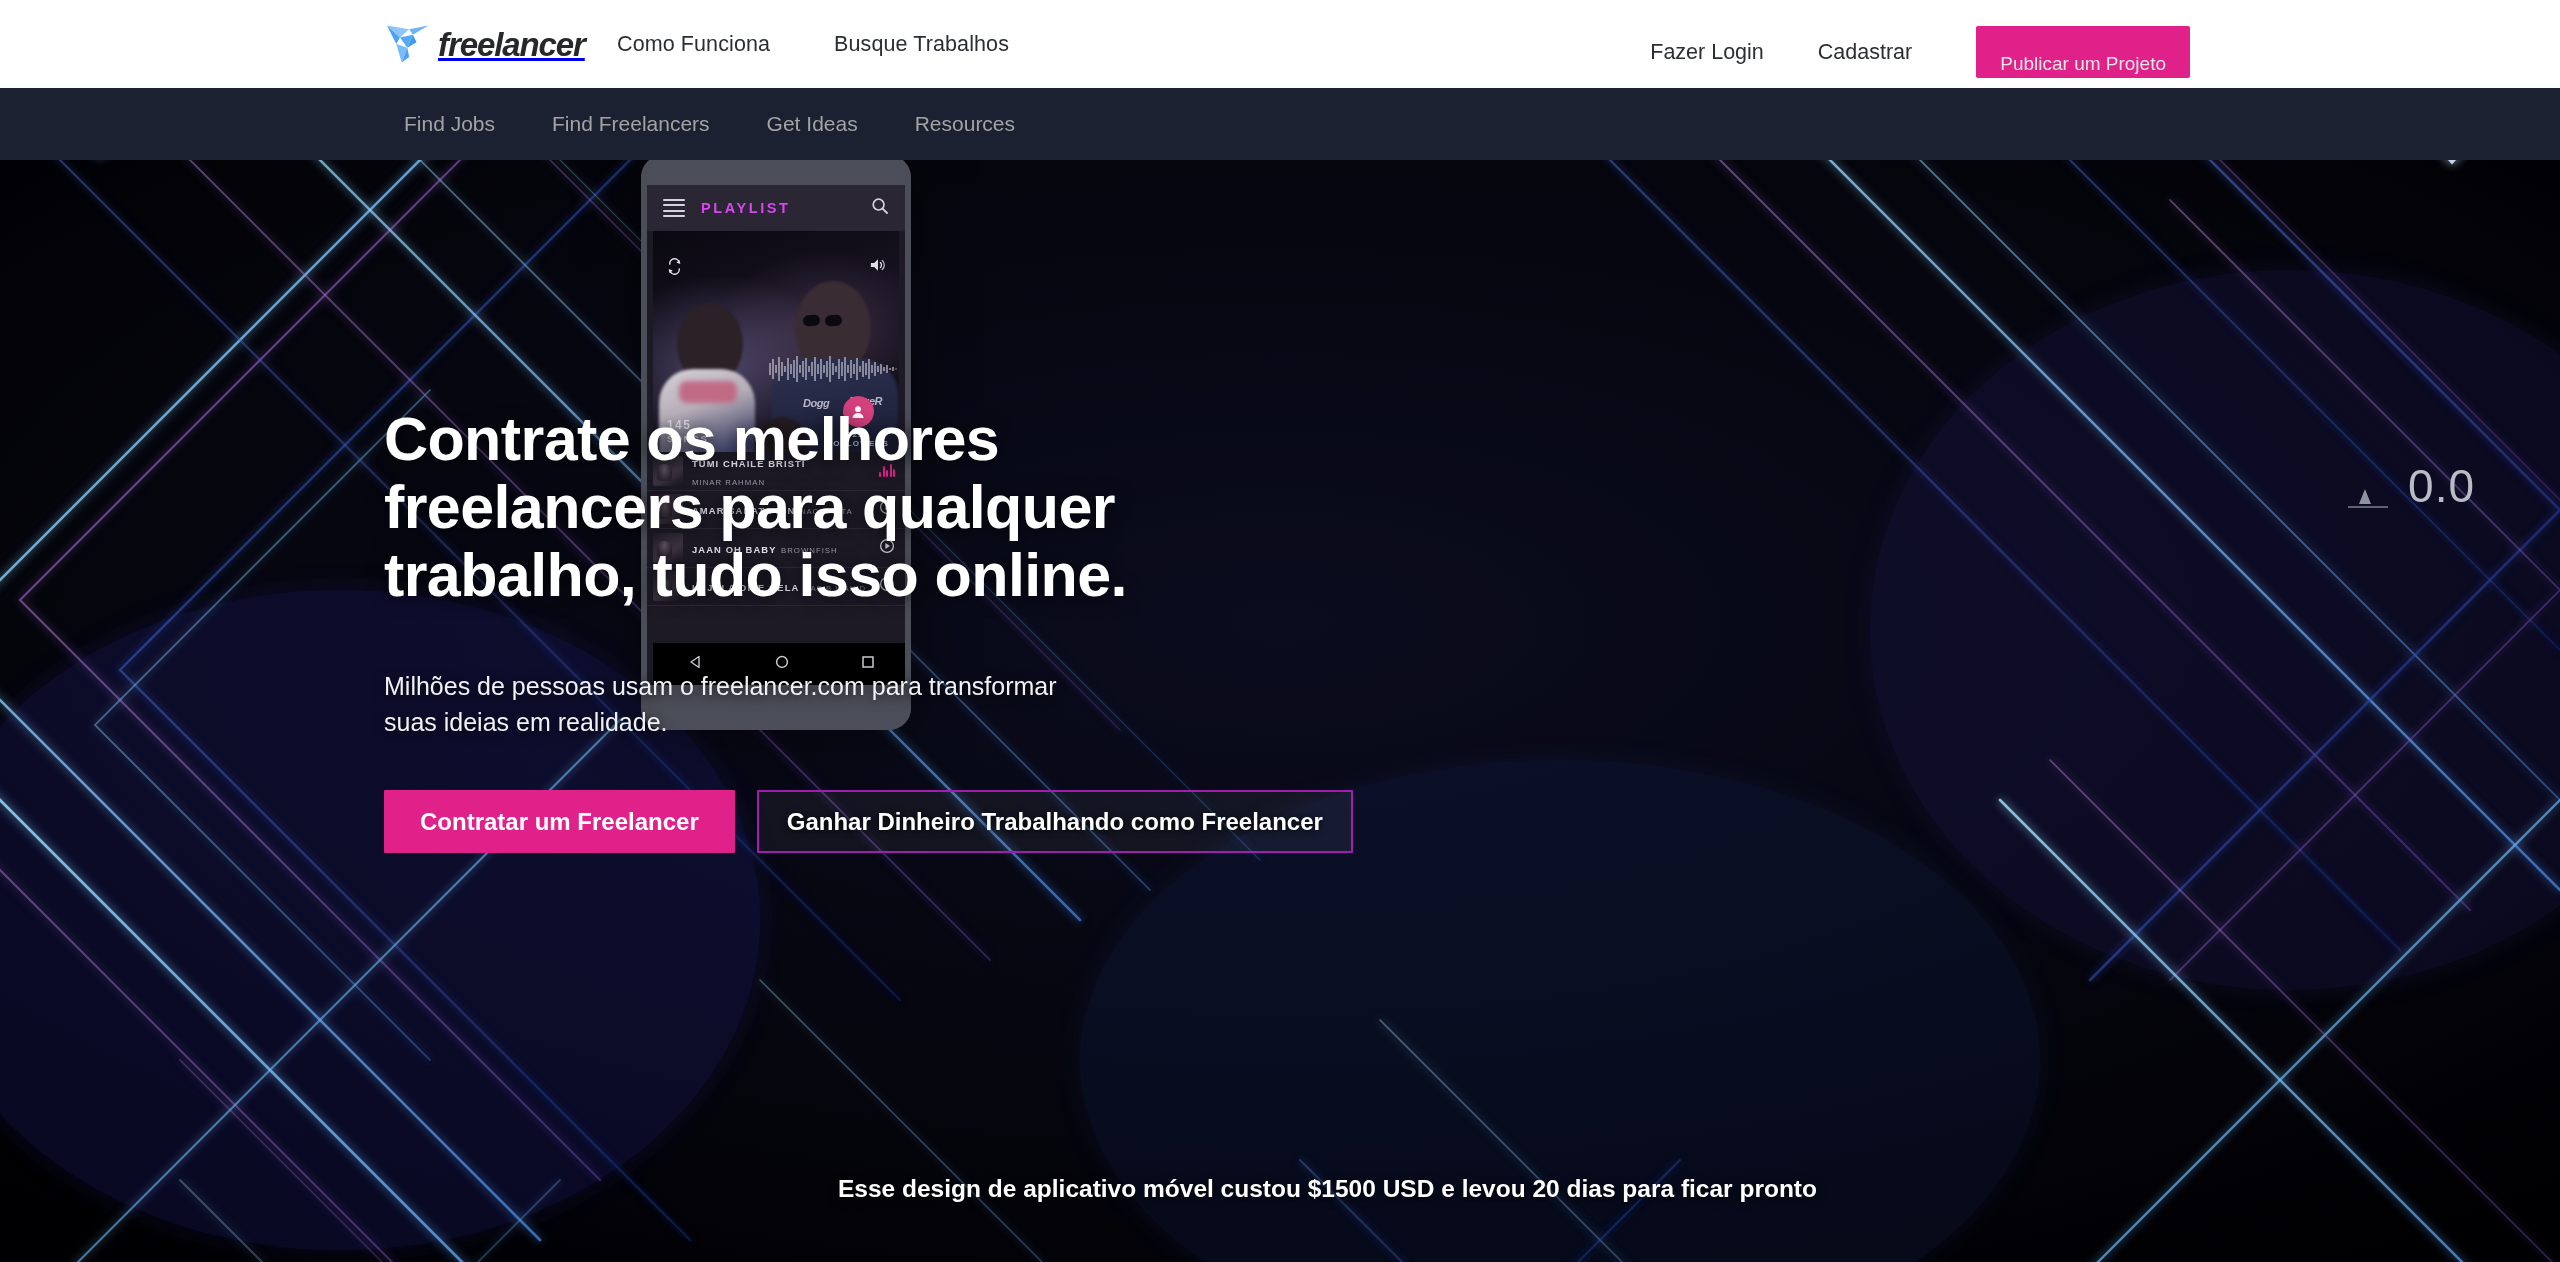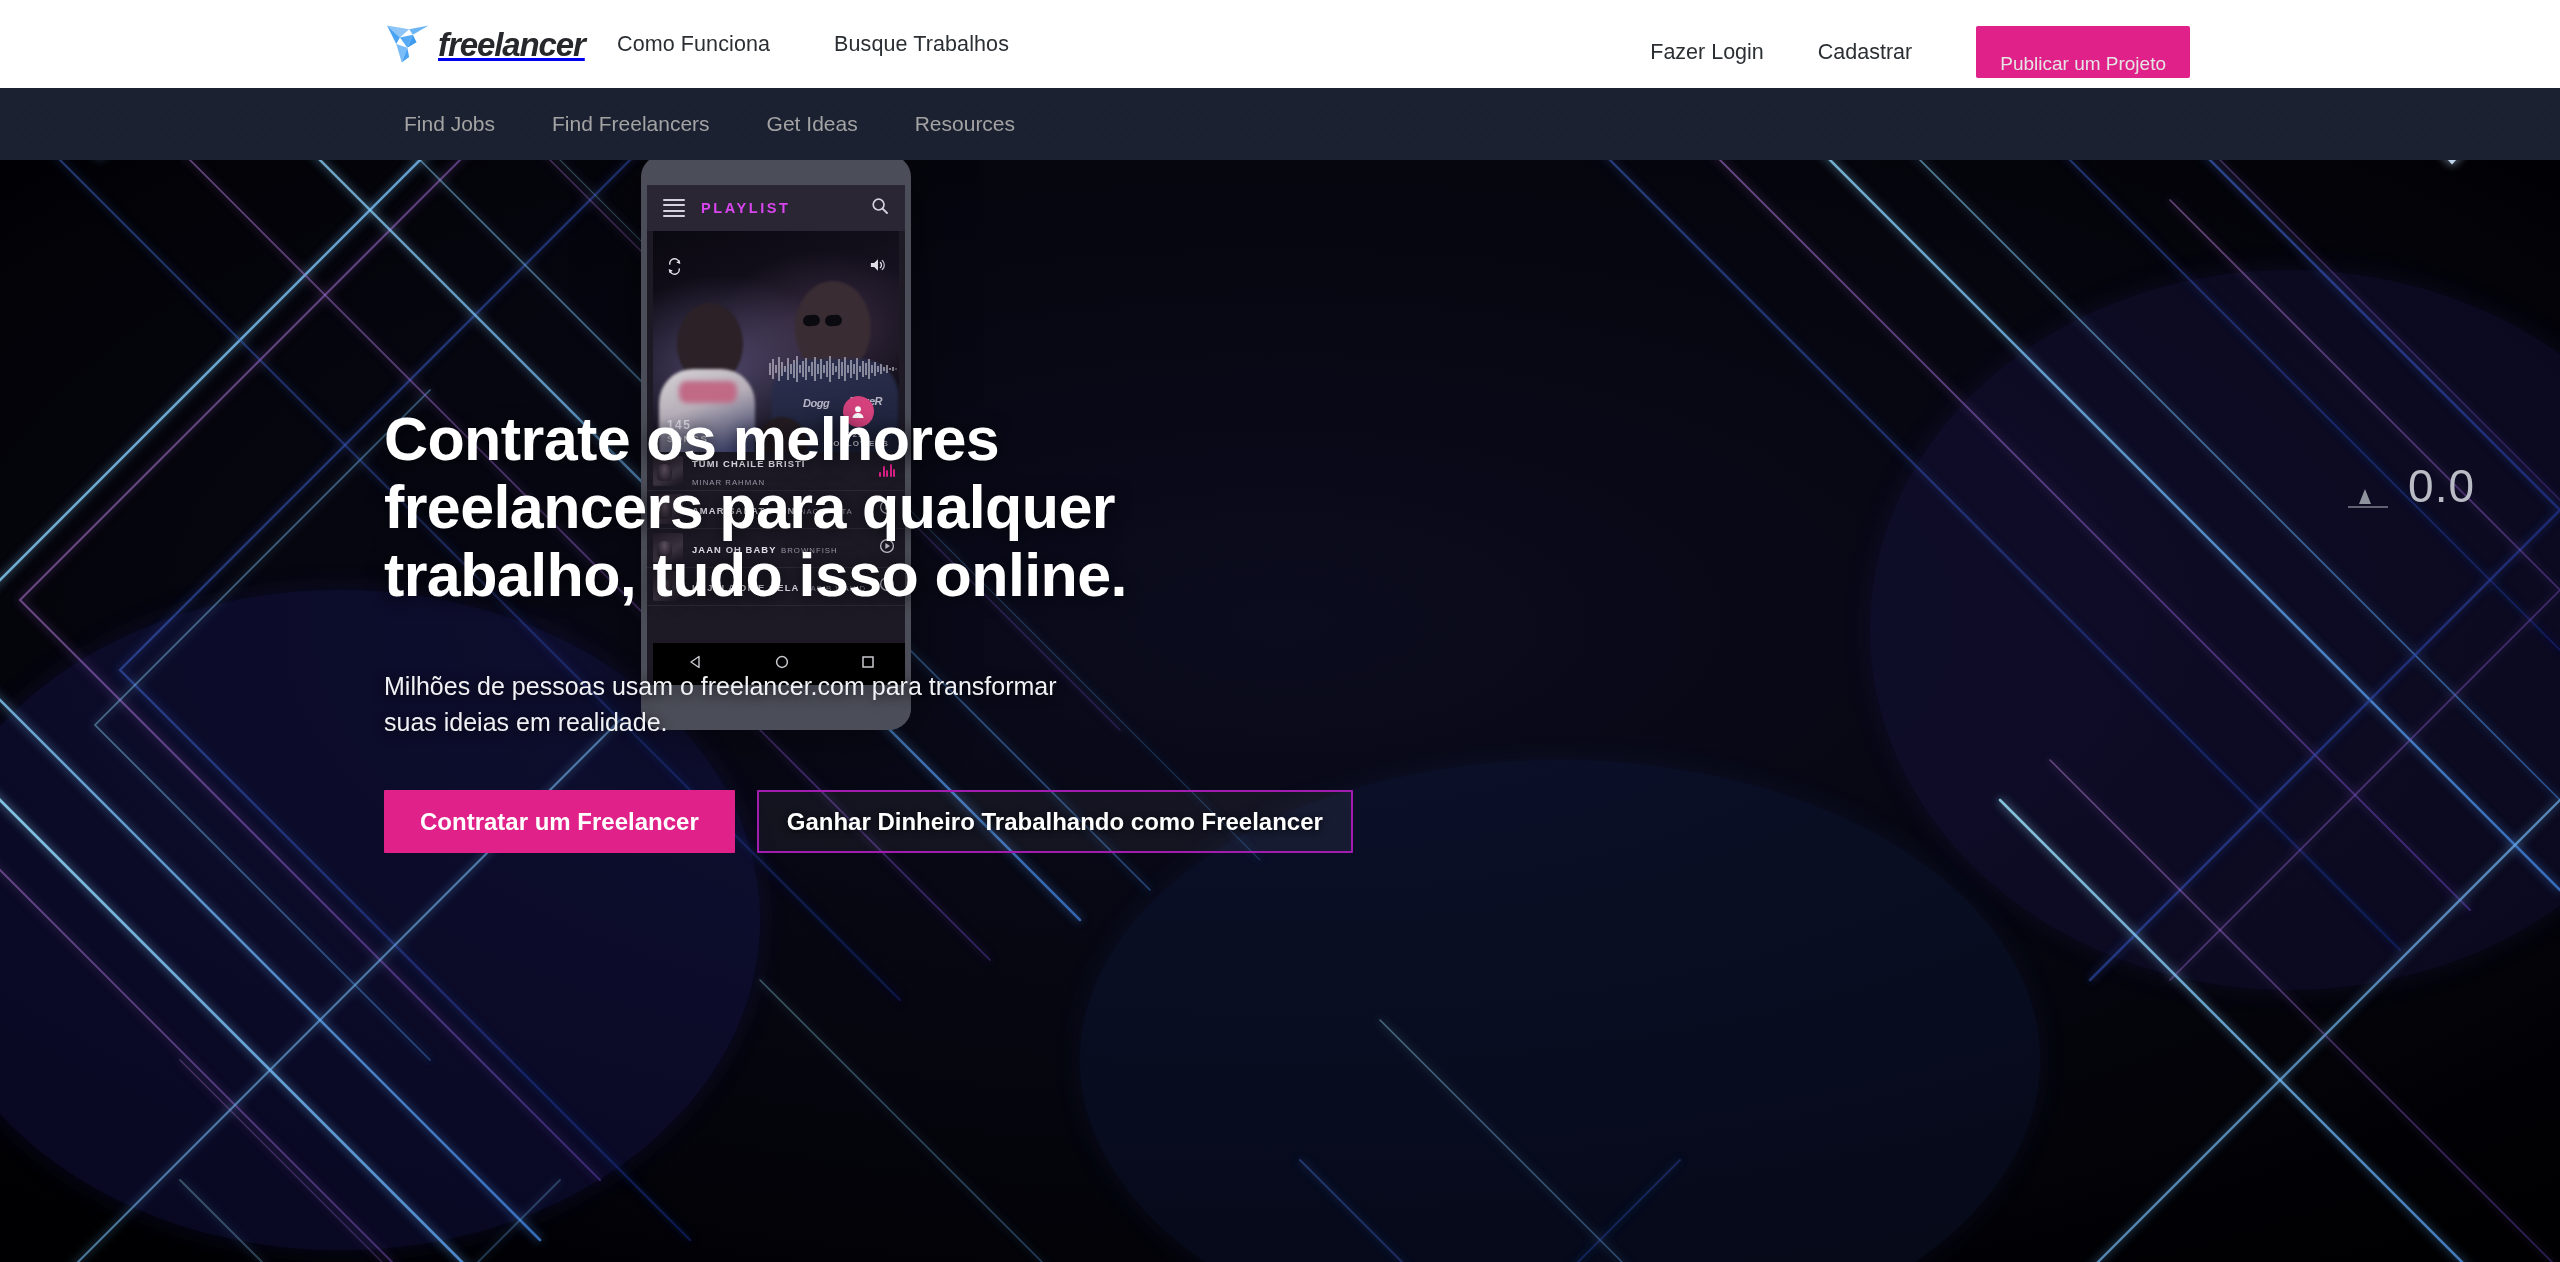--- a/index.html
+++ b/index.html
@@ -529,13 +529,14 @@
   <div class="designer">
     <div class="rating-row">
       <svg width="40" height="26" viewBox="0 0 40 26">
         <line x1="0" y1="24" x2="40" y2="24" stroke="#7d818c" stroke-width="1.6"></line>
         <polygon points="17,6 23,21 11,21" fill="#8f939d"></polygon>
       </svg>
       <span class="rating-val">0.0</span>
     </div>
   </div>
 
+  <div class="caption">Esse design de aplicativo móvel custou $1500 USD e levou 20 dias para ficar pronto</div>
 </section>
 
 </body></html>

